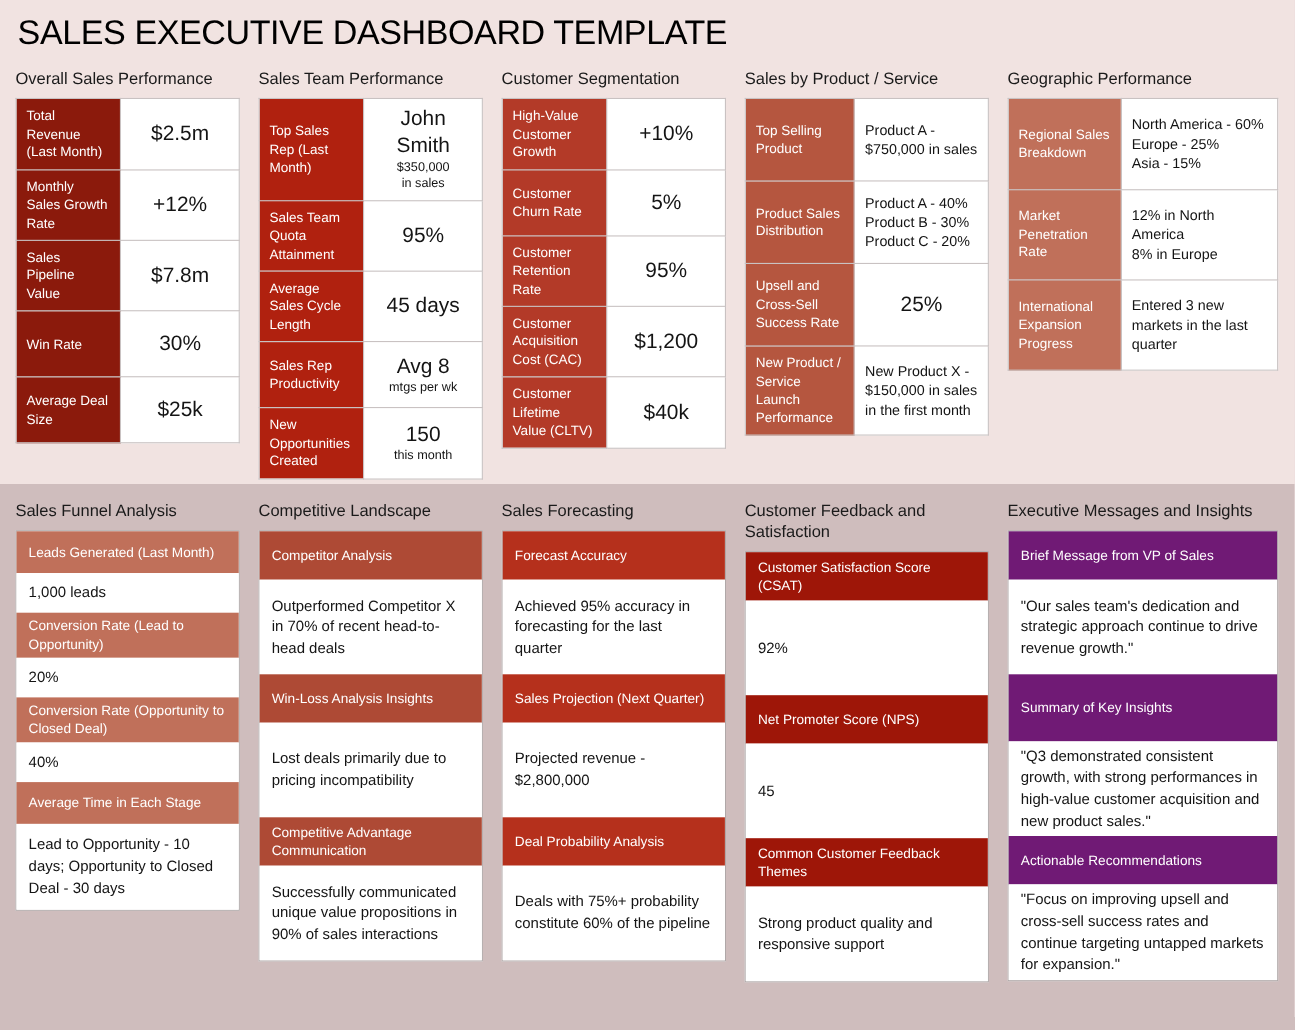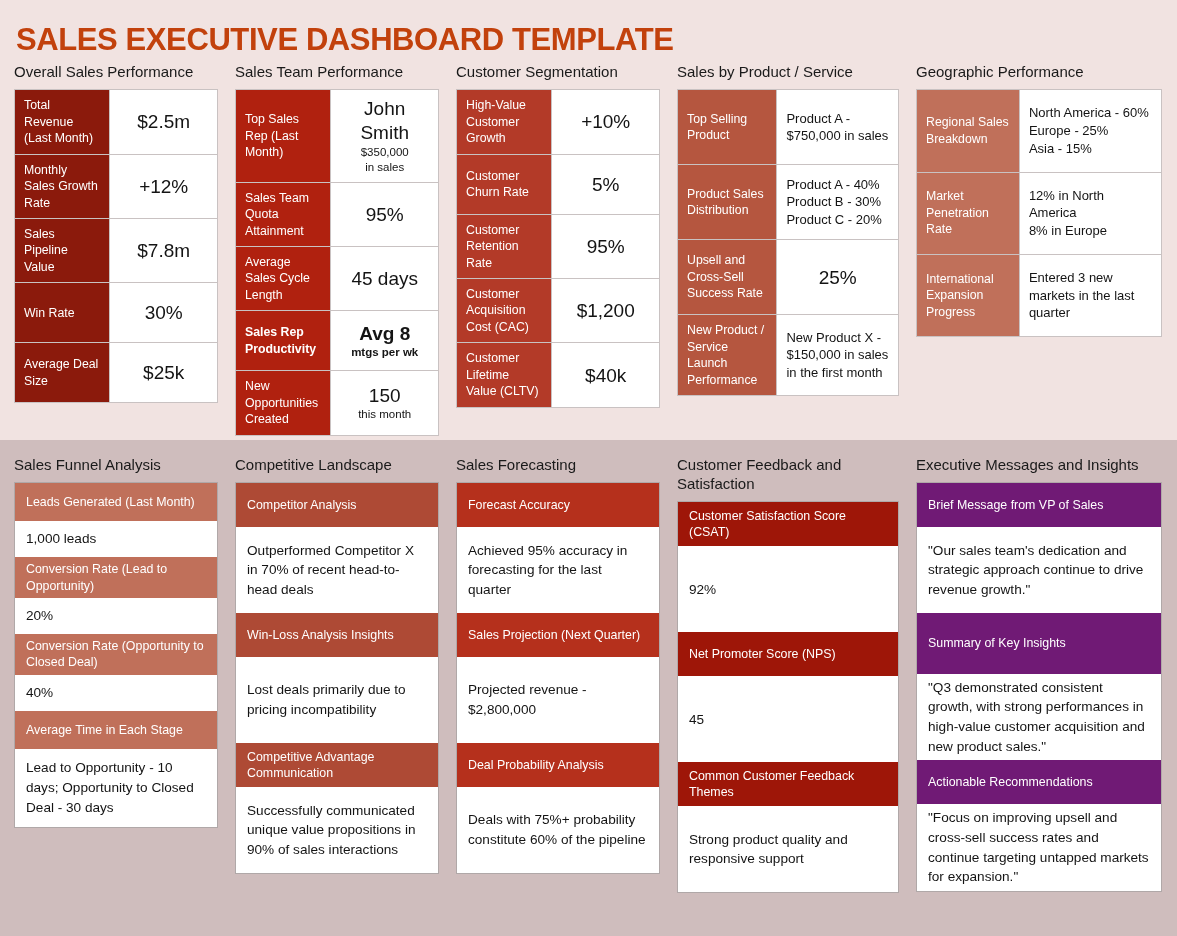--- a/index.html
+++ b/index.html
@@ -16,23 +16,23 @@
     position: absolute; left: 0; top: 0; width: 1177px; height: 440px;
     background: #f1e3e1;
   }
   .section-bottom {
     position: absolute; left: 0; top: 440px; width: 1177px; height: 496px;
     background: #cfbdbd;
   }
 
   
   .dash-title {
-    position: absolute; left: 16px; top: 22px;
-    font-size: 31px; font-weight: bold; letter-spacing: -0.4px;
-    color: #c2410c;
+    position: absolute; left: 16px; top: 12px;
+    font-size: 31px; font-weight: normal; letter-spacing: -0.4px;
+    color: #000000;
     font-family: "Liberation Sans", sans-serif;
   }
 
   
   .cols {
     position: absolute; left: 14px; right: 14px; top: 0;
     display: flex; gap: 17px;
   }
   .col { display: flex; flex-direction: column; }
   .col.c1, .col.c2, .col.c3 { width: 204px; flex: 0 0 204px; }
@@ -166,21 +166,21 @@
               </td>
             </tr>
             <tr style="height: 60px;">
               <td class="k">Sales Team Quota Attainment</td>
               <td class="v">95%</td>
             </tr>
             <tr style="height: 60px;">
               <td class="k">Average Sales Cycle Length</td>
               <td class="v">45 days</td>
             </tr>
-            <tr style="height: 60px; font-weight: bold;">
+            <tr style="height: 60px;">
               <td class="k">Sales Rep Productivity</td>
               <td class="v">
                 <span class="big">Avg 8</span>
                 <span class="sub">mtgs per wk</span>
               </td>
             </tr>
             <tr style="height: 60px;">
               <td class="k">New Opportunities Created</td>
               <td class="v">
                 <span class="big">150</span>

